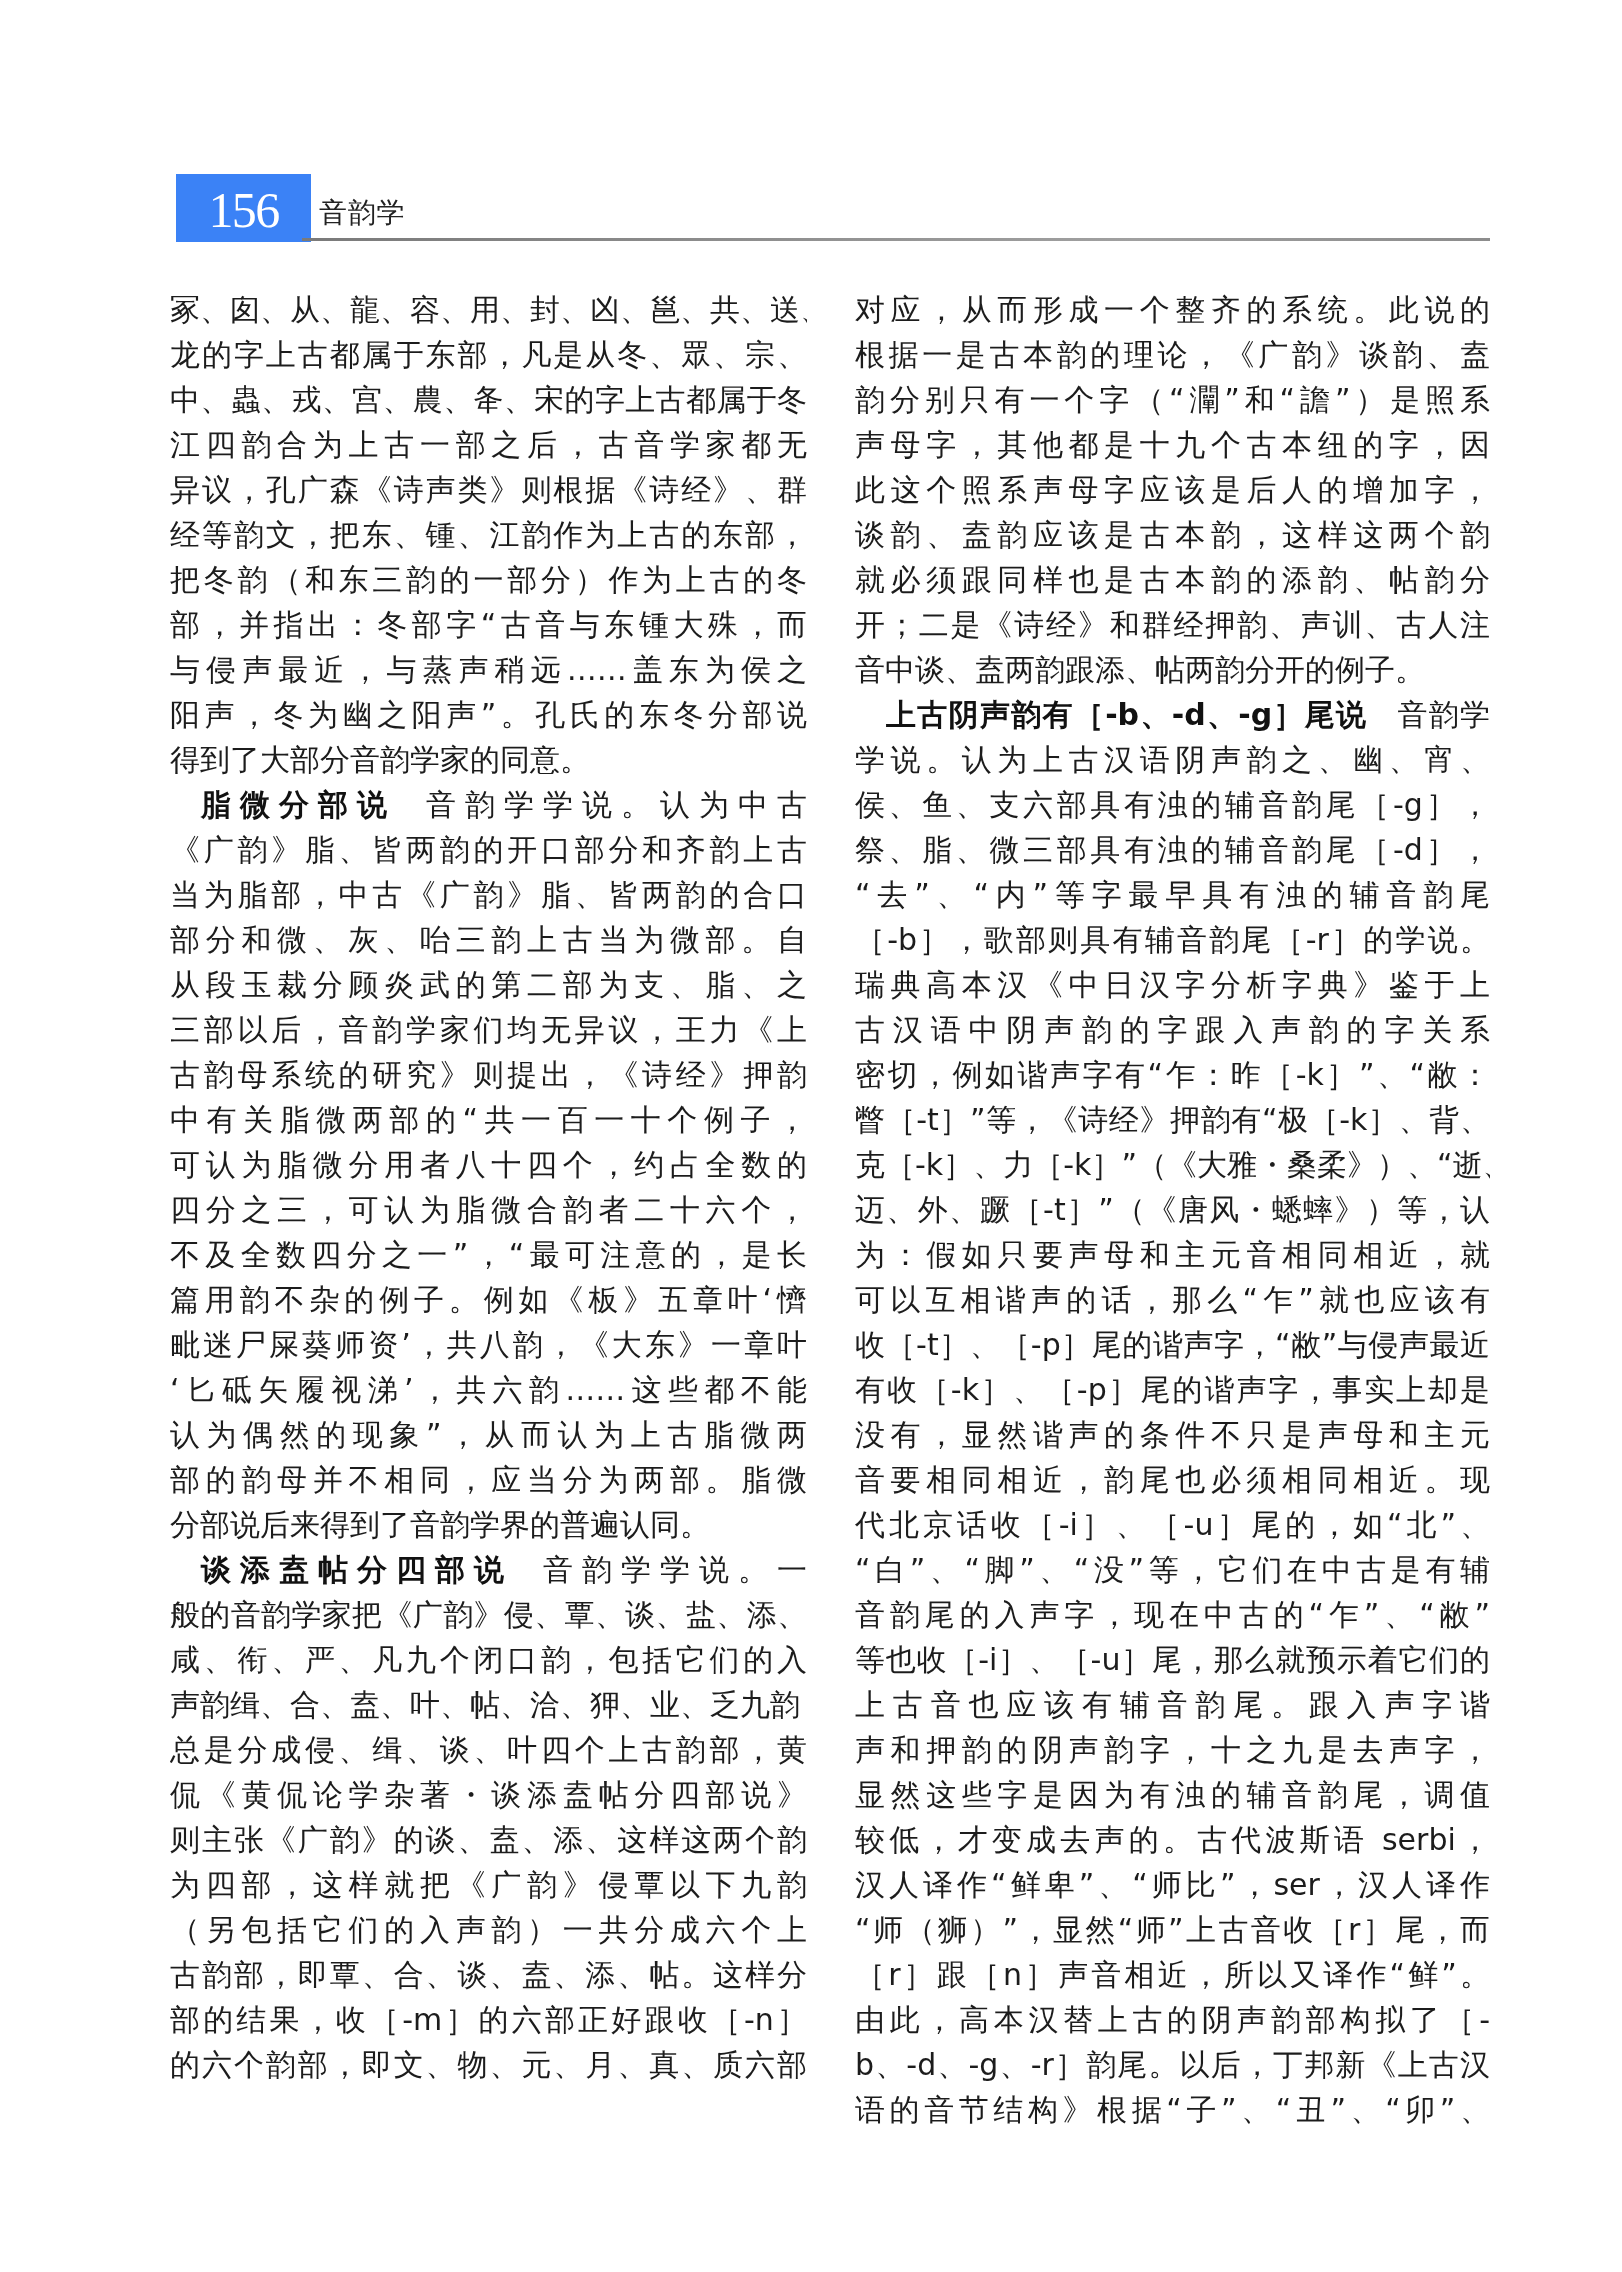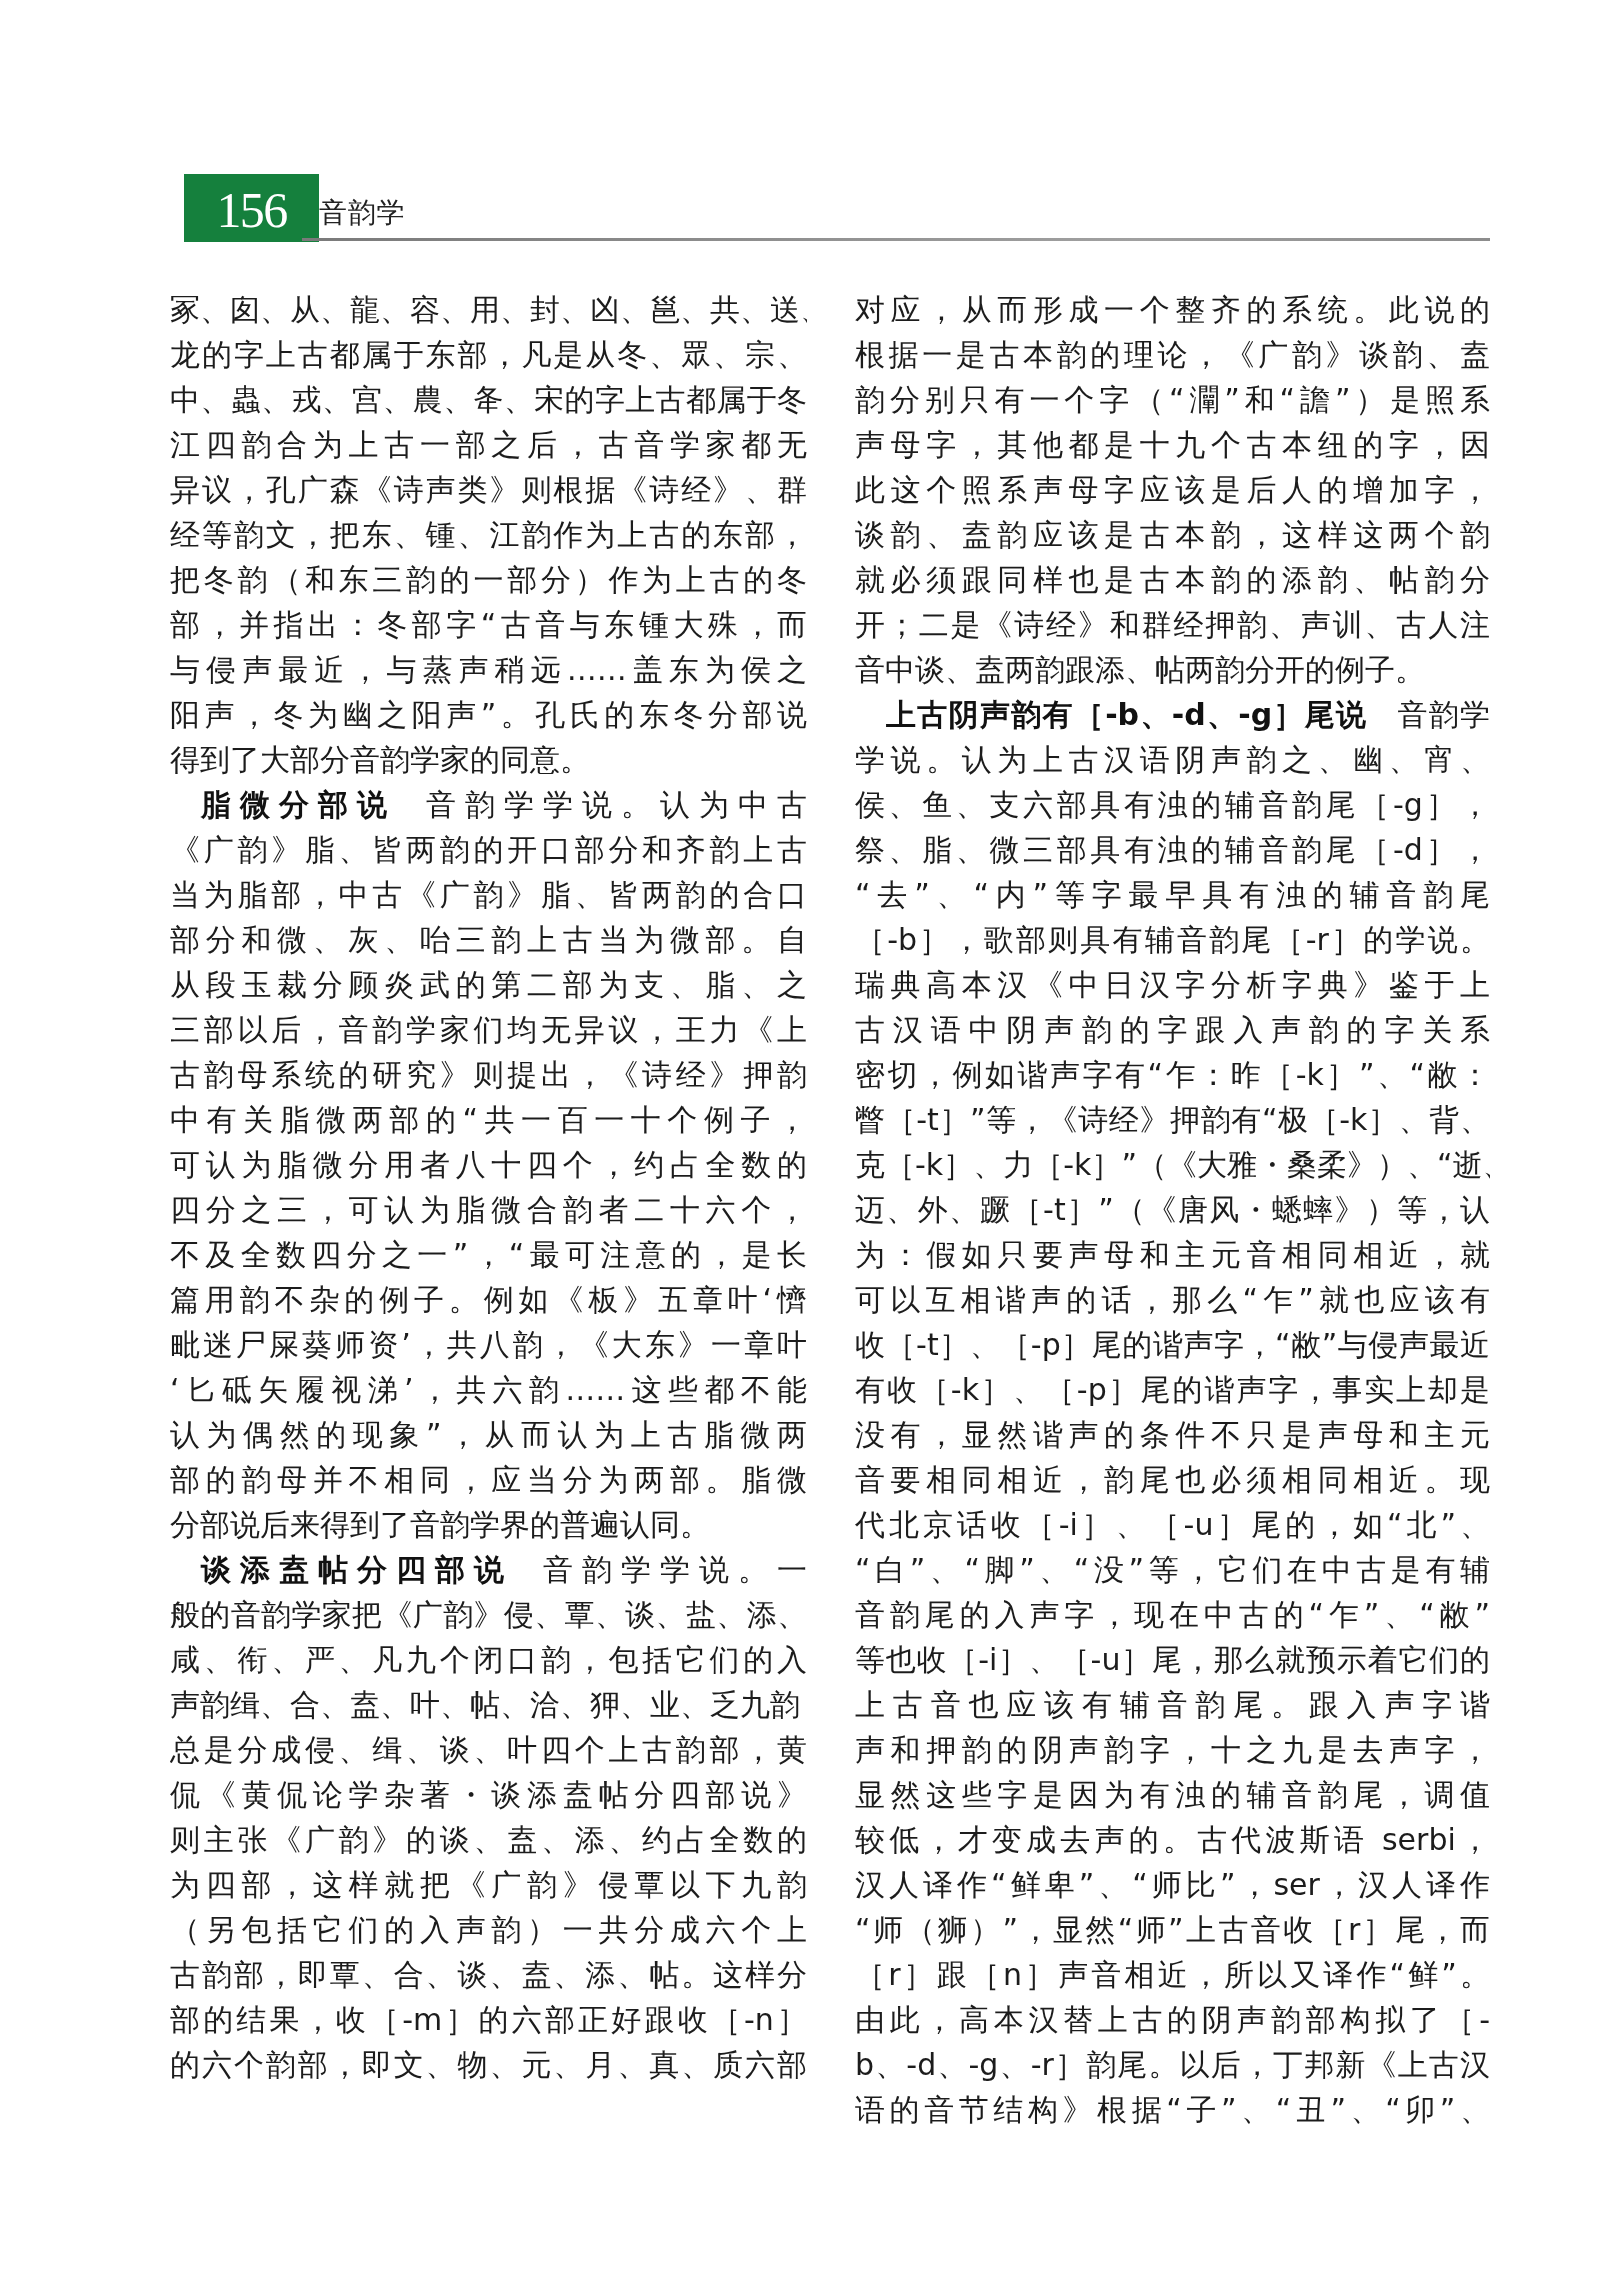--- a/index.html
+++ b/index.html
@@ -1,19 +1,19 @@
 <!DOCTYPE html>
 <html style="font-size:12.5px"><head>
 <meta charset="utf-8">
 <style>
   html, body { margin: 0; padding: 0; background: #ffffff; }
   body { width: 1623px; height: 2273px; position: relative; overflow: hidden;
          font-family: "DejaVu Serif", "Liberation Serif", serif; color: #1a1a1a; }
-  .header-block { position: absolute; left: 184px; top: 174px; width: 135px; height: 68px;
-                  background: #15803d; }
+  .header-block { position: absolute; left: 176px; top: 174px; width: 135px; height: 68px;
+                  background: #3b82f6; }
   .page-number { position: absolute; left: 0; top: 0; width: 135px; height: 68px;
                  color: #ffffff; font-family: "Liberation Serif", serif; font-size: 50px;
                  line-height: 72px; text-align: center; letter-spacing: -1.6px; }
   .running-title { position: absolute; left: 319px; top: 193px; font-size: 28px; line-height: 39px;
                    color: #222; font-family: "DejaVu Sans", sans-serif; letter-spacing: 0.8px; }
   .header-rule { position: absolute; left: 302px; top: 238px; width: 1188px; height: 3.1px;
                  background: linear-gradient(to right, #7a7a7a, #a0a0a0 70%, #8c8c8c); }
   .column { position: absolute; top: 287px; }
   .col-left { left: 170px; width: 637px; }
   .col-right { left: 855px; width: 635px; }
@@ -68,21 +68,21 @@
     <div class="line last">分部说后来得到了音韵学界的普遍认同。</div>
   </div>
 
   <div>
     <div class="line indent"><span class="entry-head">谈添盍帖分四部说</span><span>音韵学学说。一</span></div>
     <div class="line">般的音韵学家把《广韵》侵、覃、谈、盐、添、</div>
     <div class="line">咸、衔、严、凡九个闭口韵，包括它们的入</div>
     <div class="line">声韵缉、合、盍、叶、帖、洽、狎、业、乏九韵，</div>
     <div class="line">总是分成侵、缉、谈、叶四个上古韵部，黄</div>
     <div class="line">侃《黄侃论学杂著・谈添盍帖分四部说》</div>
-    <div class="line">则主张《广韵》的谈、盍、添、约占全数的</div>
+    <div class="line">则主张《广韵》的谈、盍、添、这样这两个韵</div>
     <div class="line">为四部，这样就把《广韵》侵覃以下九韵</div>
     <div class="line">（另包括它们的入声韵）一共分成六个上</div>
     <div class="line">古韵部，即覃、合、谈、盍、添、帖。这样分</div>
     <div class="line">部的结果，收［-m］的六部正好跟收［-n］</div>
     <div class="line">的六个韵部，即文、物、元、月、真、质六部</div>
   </div>
 </div>
 
 <div class="column col-right">
   <div>

